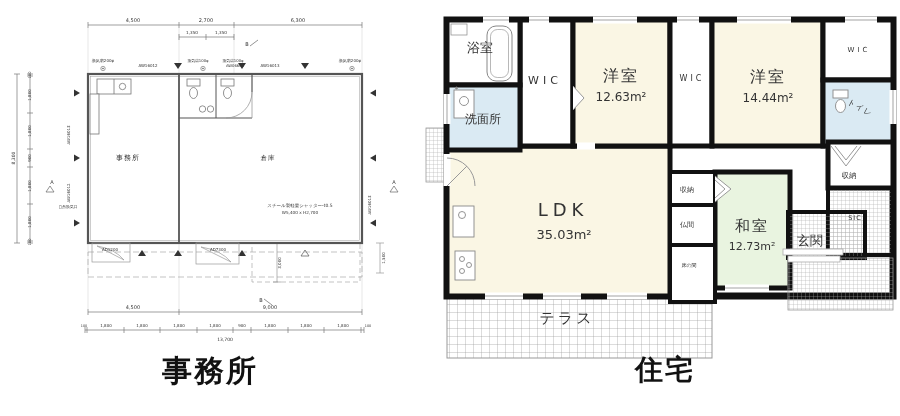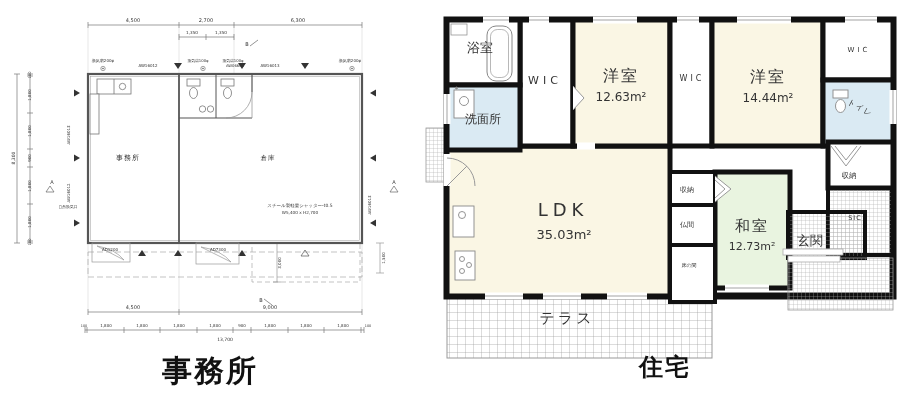--- a/index.html
+++ b/index.html
@@ -3,21 +3,21 @@
 <meta charset="utf-8">
 <style>
   html,body{margin:0;padding:0;background:#fff;}
   body{width:900px;height:416px;overflow:hidden;position:relative;
        font-family:"DejaVu Sans","Liberation Sans",sans-serif;}
   .stage{position:absolute;inset:0;}
   svg text{font-family:"DejaVu Sans","Liberation Sans",sans-serif;fill:#333;}
   .caption{position:absolute;top:351px;font-weight:bold;font-size:30px;color:#111;
            text-align:center;letter-spacing:2px;}
   .cap-office{left:60px;width:300px;}
-  .cap-house{left:515px;width:300px;font-size:24px;}
+  .cap-house{left:515px;width:300px;font-size:28px;}
 </style>
 </head>
 <body>
 
 <div class="stage">
 
 <svg style="position:absolute;left:0;top:0" width="420" height="350" viewBox="0 0 420 350">
 
   <g stroke="#ccc" stroke-width="0.5">
     <path d="M88 28 V74 M179 28 V74 M234 28 V74 M362 28 V74 M88 243 V309 M179 243 V309 M362 243 V309"></path>

